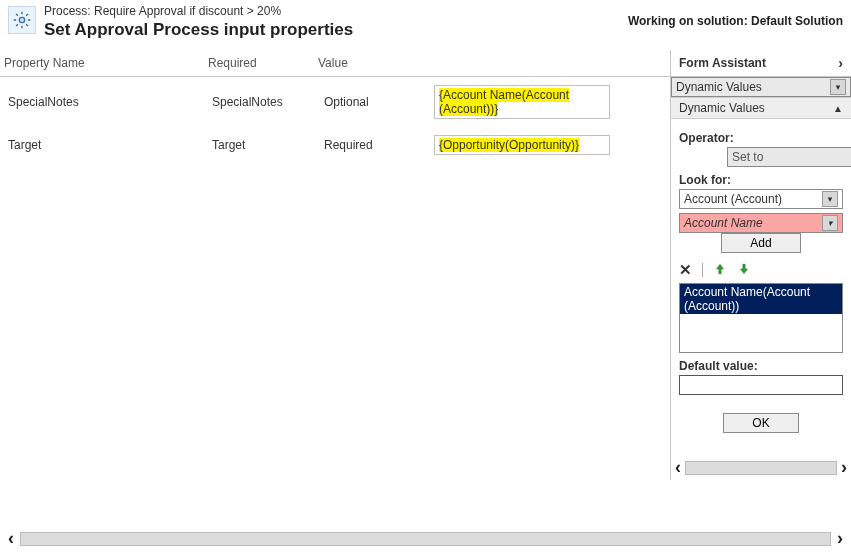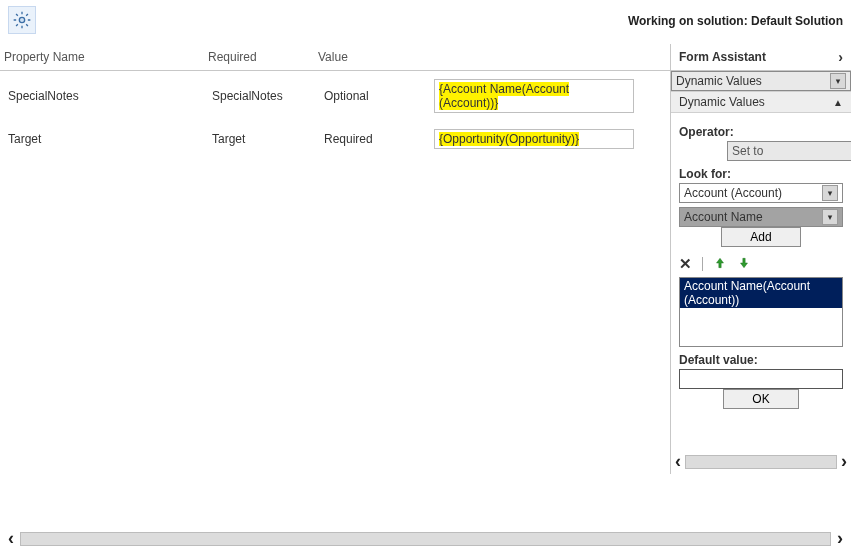--- a/index.html
+++ b/index.html
@@ -56,21 +56,21 @@
   .col-val  { flex: 1; }
   .prop-row {
     display: flex;
     align-items: center;
     padding: 4px 0;
   }
   .prop-row .cell { padding: 4px 8px; }
   .val-box {
     border: 1px solid #bfbfbf;
     padding: 2px 4px;
-    width: 200px;
+    width: 176px;
     display: inline-block;
     background: #fff;
   }
   .highlight { background: #fff200; }
   .right-pane {
     flex: 1;
     border-left: 1px solid #c7c7c7;
     display: flex;
     flex-direction: column;
     min-height: 430px;
@@ -153,21 +153,21 @@
     background: #001f5b;
     color: #fff;
   }
   .default-input {
     width: 100%;
     height: 20px;
     border: 1px solid #555;
     padding: 0 4px;
     font-size: 12px;
   }
-  .ok-row { text-align: center; margin-bottom: 6px;}
+  .ok-row { text-align: center; margin-top: 18px; margin-bottom: 6px;}
   .right-scroll {
     margin-top: auto;
     display: flex;
     align-items: center;
     padding: 2px 4px;
     gap: 4px;
   }
   .right-scroll .track {
     flex: 1;
     height: 14px;
@@ -197,20 +197,24 @@
 </head>
 <body>
 
 <div class="header-row">
   <div class="gear-icon">
     <svg viewBox="0 0 24 24" fill="none" stroke="#3b6ea5" stroke-width="1.6">
       <circle cx="12" cy="12" r="3.2" fill="#cfe1f3"></circle>
       <path d="M12 2v3M12 19v3M2 12h3M19 12h3M4.9 4.9l2.1 2.1M17 17l2.1 2.1M4.9 19.1l2.1-2.1M17 7l2.1-2.1"></path>
     </svg>
   </div>
+  <div class="header-texts">
+    <div class="process-line">Process: Require Approval if discount &gt; 20%</div>
+    <div class="title-line">Set Approval Process input properties</div>
+  </div>
   <div class="working-on">Working on solution: Default Solution</div>
 </div>
 
 <div class="main-area">
   <div class="left-pane">
     <div class="prop-header">
       <div class="col-name">Property Name</div>
       <div class="col-req">Required</div>
       <div class="col-val">Value</div>
     </div>
@@ -262,21 +266,21 @@
           <span class="arrow">▾</span>
         </div>
       </div>
 
       <div class="fld-label">Look for:</div>
       <div class="fld-sel" style="background:#fff;">
         <span>Account (Account)</span>
         <span class="arrow">▾</span>
       </div>
       <div style="height:4px;"></div>
-      <div class="fld-sel" style="background:#a3a3a3;">
+      <div class="fld-sel" style="background:#fca5a5;font-style:italic;">
         <span>Account Name</span>
         <span class="arrow">▾</span>
       </div>
 
       <div class="add-btn-row">
         <button class="btn">Add</button>
       </div>
 
       <div class="icon-row">
         <span class="x-icon">✕</span>

